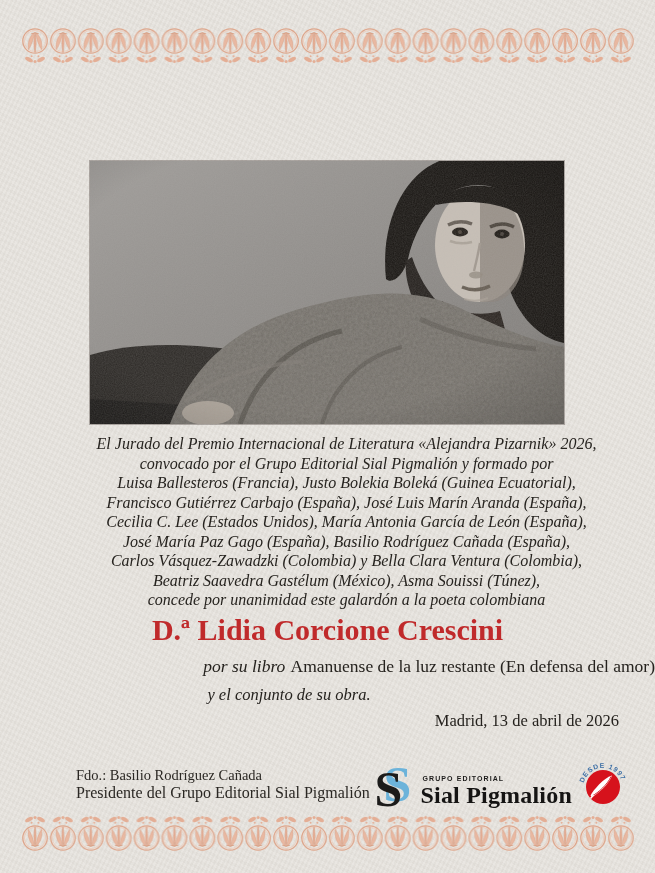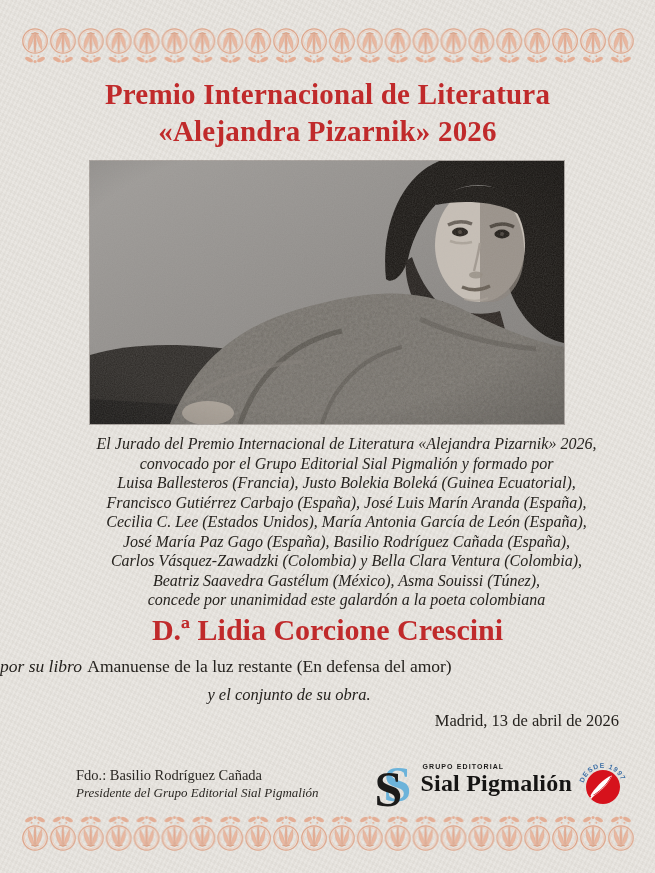--- a/index.html
+++ b/index.html
@@ -22,40 +22,40 @@
     border:1px solid rgba(60,50,45,.35);box-sizing:border-box;}
   .photo svg{display:block;}
 
   .jury{position:absolute;left:0;top:434px;width:655px;text-align:center;
     font-style:italic;font-size:16px;line-height:19.5px;color:#26231f;padding-left:19px;}
   .jury div{white-space:nowrap;}
 
   .winner{position:absolute;left:0;top:612px;width:655px;text-align:center;
     color:#c02a2b;font-weight:bold;font-size:30px;line-height:36px;}
 
-  .bookline{position:absolute;left:0;top:656px;width:655px;text-align:left;
+  .bookline{position:absolute;left:0;top:656px;width:655px;text-align:right;
     font-size:17.5px;color:#25221e;white-space:nowrap;}
   .bookline .it{font-style:italic;margin-right:.30em;}
 
   .workline{position:absolute;left:0;top:685px;width:578px;text-align:center;
     font-style:italic;font-size:16.5px;color:#25221e;}
 
   .dateline{position:absolute;right:36px;top:711px;text-align:right;
     font-size:16.5px;color:#25221e;}
 
   .signature{position:absolute;left:40px;top:766px;color:#2a2723;margin-left:36px;}
   .signature .name{font-size:14.5px;line-height:18px;}
-  .signature .role{font-size:13px;line-height:17px;font-style:italic;}
+  .signature .role{font-size:16px;line-height:17px;}
 
   .logo{position:absolute;right:27px;top:760px;display:flex;align-items:flex-start;}
   .monogram{position:relative;width:42px;height:52px;margin-top:2px;}
   .monogram span{position:absolute;font-weight:bold;font-size:50px;line-height:50px;}
   .monogram .s-blue{left:9px;top:-3px;color:#6cb3da;}
   .monogram .s-black{left:0;top:2px;color:#1c1b1a;}
-  .logo-texts{margin-left:4px;margin-top:3px;}
+  .logo-texts{margin-left:4px;margin-top:15px;}
   .logo-group{font-family:"Liberation Sans",sans-serif;font-size:7px;letter-spacing:1.1px;
     color:#1c1b1a;font-weight:bold;margin-left:2px;}
   .logo-name{font-size:24px;font-weight:bold;color:#151413;line-height:26px;letter-spacing:.2px;}
   .badge{margin-left:6px;margin-top:-2px;}
 </style>
 </head>
 <body>
 
 <div class="poster">
 
@@ -77,24 +77,20 @@
           <circle cx="17.4" cy="29.2" r="1"></circle>
         </g>
       </g>
       <pattern id="patT" width="27.9" height="38" patternUnits="userSpaceOnUse">
         <use href="#motifT"></use>
       </pattern>
     </defs>
     <rect width="613" height="38" fill="url(#patT)"></rect>
   </svg>
 
-  <div class="title">
-    <div>Premio Internacional de Literatura</div>
-    <div>«Alejandra Pizarnik» 2026</div>
-  </div>
 
   <div class="photo">
     <svg width="474" height="263" viewBox="0 0 474 263">
       <defs>
         <linearGradient id="bgG" x1="0" y1="0" x2="1" y2="1">
           <stop offset="0" stop-color="#a09d9a"></stop>
           <stop offset="0.6" stop-color="#8c8986"></stop>
           <stop offset="1" stop-color="#7c7976"></stop>
         </linearGradient>
         <radialGradient id="vig" cx="0.45" cy="0.45" r="0.85">

